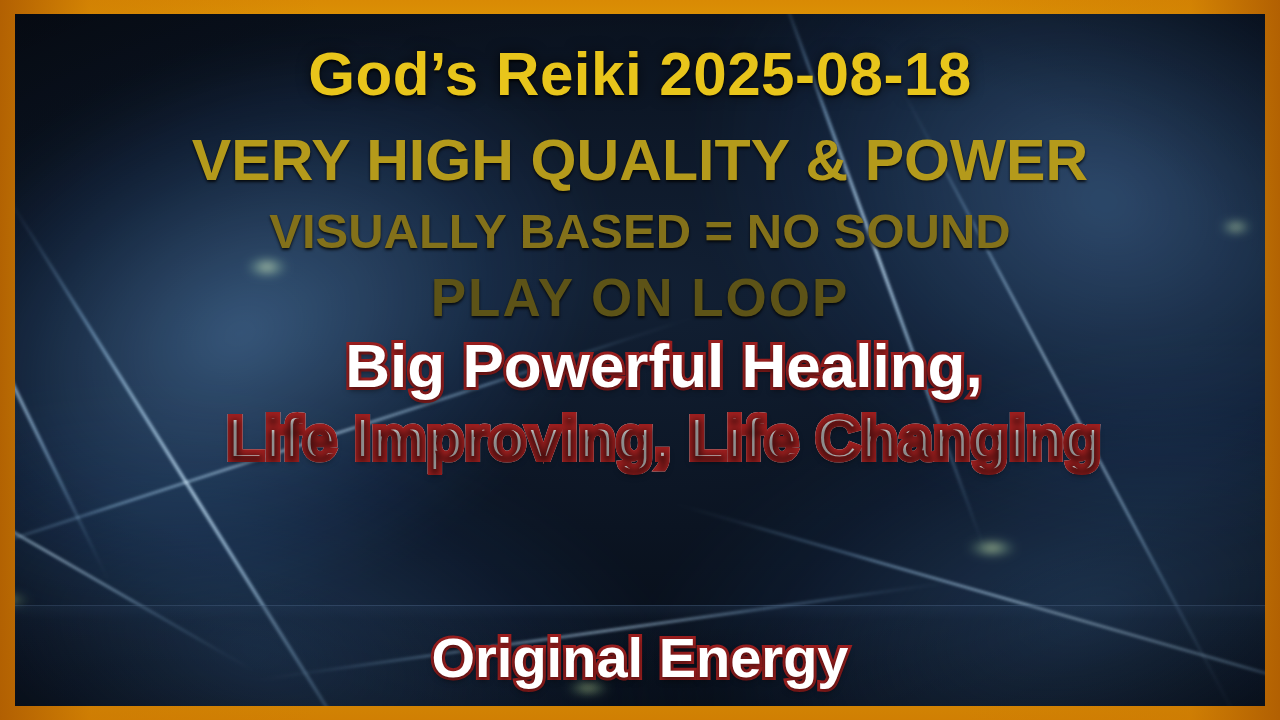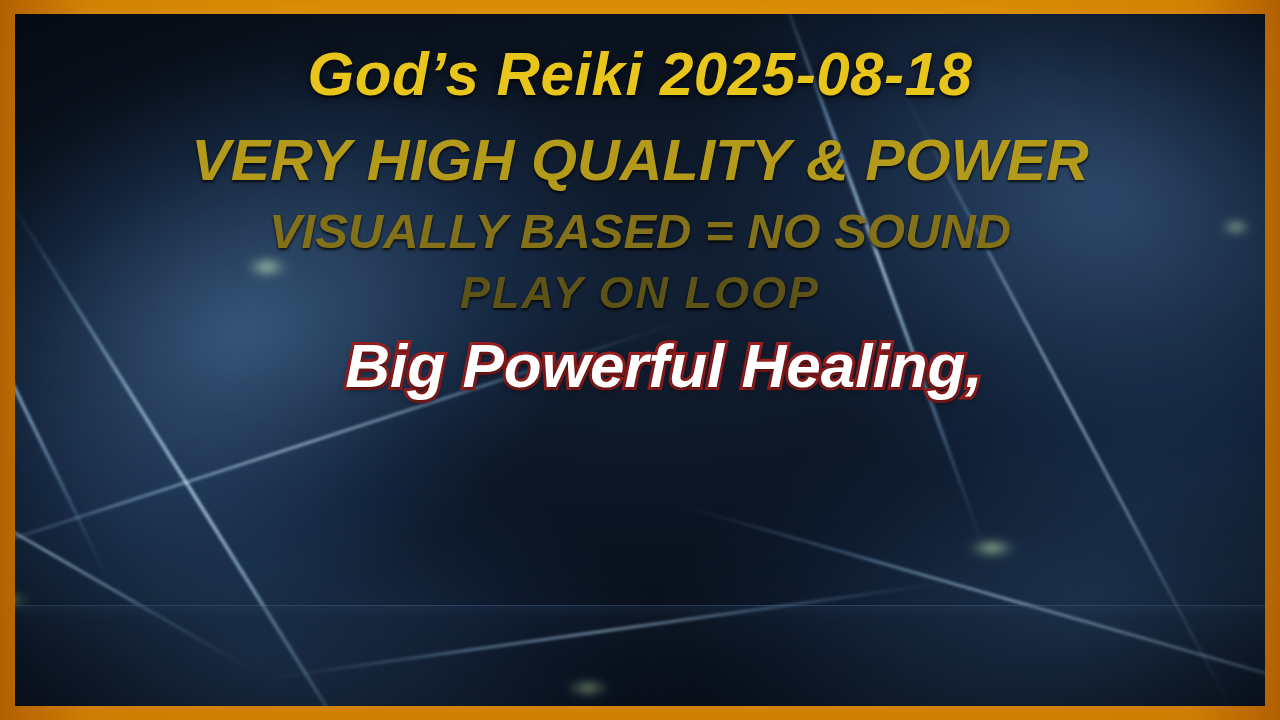--- a/index.html
+++ b/index.html
@@ -34,21 +34,20 @@
         rgba(176,94,2,.95) 100%);
     pointer-events:none;
   }
 
   
   #stage{
     position:absolute;
     left:15px; top:14px; right:15px; bottom:14px;
     background:#05080f;
     overflow:hidden;
-    font-style:italic;
   }
 
   
   .bg-base{
     position:absolute; inset:0;
     background:
       radial-gradient(120% 90% at 50% 40%, #122034 0%, #0b1422 38%, #060b14 68%, #03060c 100%);
   }
   
   .bg-lower{
@@ -137,21 +136,21 @@
 
   .sub{
     position:absolute; left:0;
     font-weight:bold;
     font-family:"Liberation Sans Narrow","Liberation Sans", sans-serif;
     text-transform:uppercase;
     text-shadow:0 2px 3px rgba(0,0,0,.8);
   }
   .sub-1{ top:112px; font-size:58px; color:#b49a1b; transform:scaleX(1.02); letter-spacing:0px; }
   .sub-2{ top:190px; font-size:48px; color:#83711a; transform:scaleX(1.02); letter-spacing:0px; }
-  .sub-3{ top:253px; font-size:45px; color:#5d5317; transform:scaleX(1.0);  letter-spacing:2px; }
+  .sub-3{ top:253px; font-size:53px; color:#5d5317; transform:scaleX(1.0);  letter-spacing:2px; }
 
   
   .headline{
     position:absolute; left:0; right:0; top:316px;
     font-size:62px; font-weight:bold; line-height:72px;
     font-family:"Liberation Sans","DejaVu Sans", sans-serif;
     color:#ffffff;
     -webkit-text-stroke:6px #9e1f1f;
     paint-order:stroke fill;
     text-shadow:0 3px 6px rgba(0,0,0,.55);
@@ -217,18 +216,20 @@
       <div class="line title-main">God’s Reiki 2025-08-18</div>
 
       <div class="line sub sub-1">VERY HIGH QUALITY &amp; POWER</div>
 
       <div class="line sub sub-2">VISUALLY BASED = NO SOUND</div>
 
       <div class="line sub sub-3">PLAY ON LOOP</div>
 
       <div class="headline">
         <span class="ln">Big Powerful Healing,</span>
+        <span class="ln dim">Life Improving, Life Changing</span>
       </div>
 
+      <div class="footer">Original Energy</div>
 
     </div>
   </div>
 </div>
 
 </body></html>

